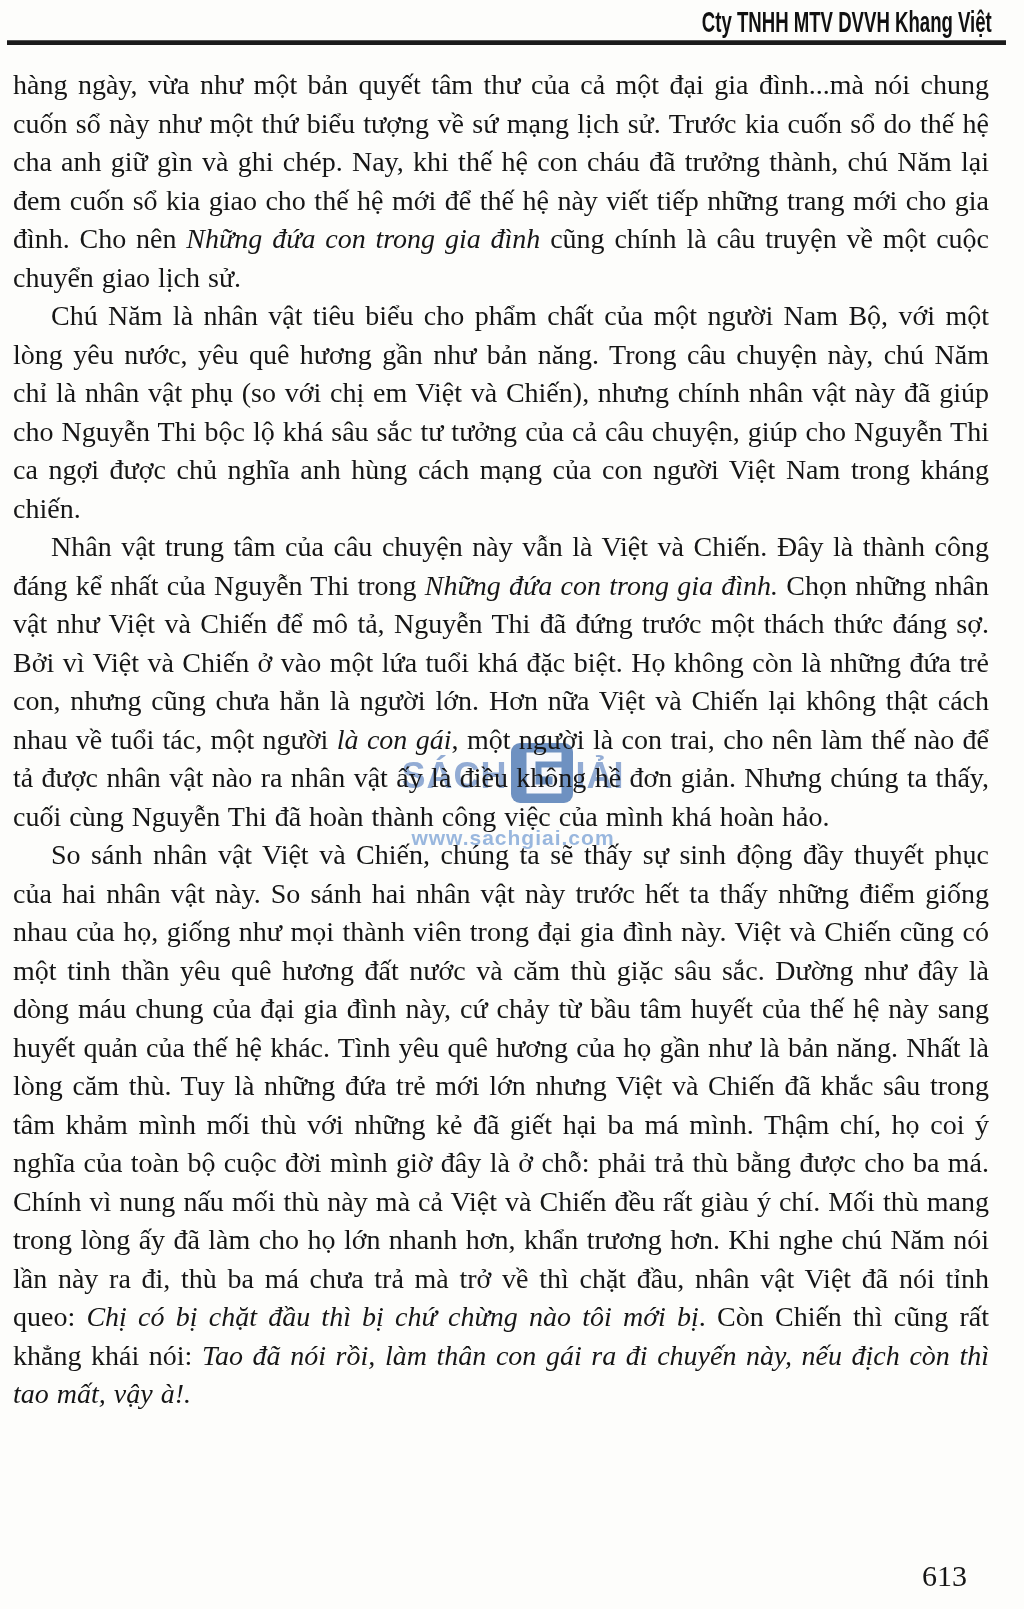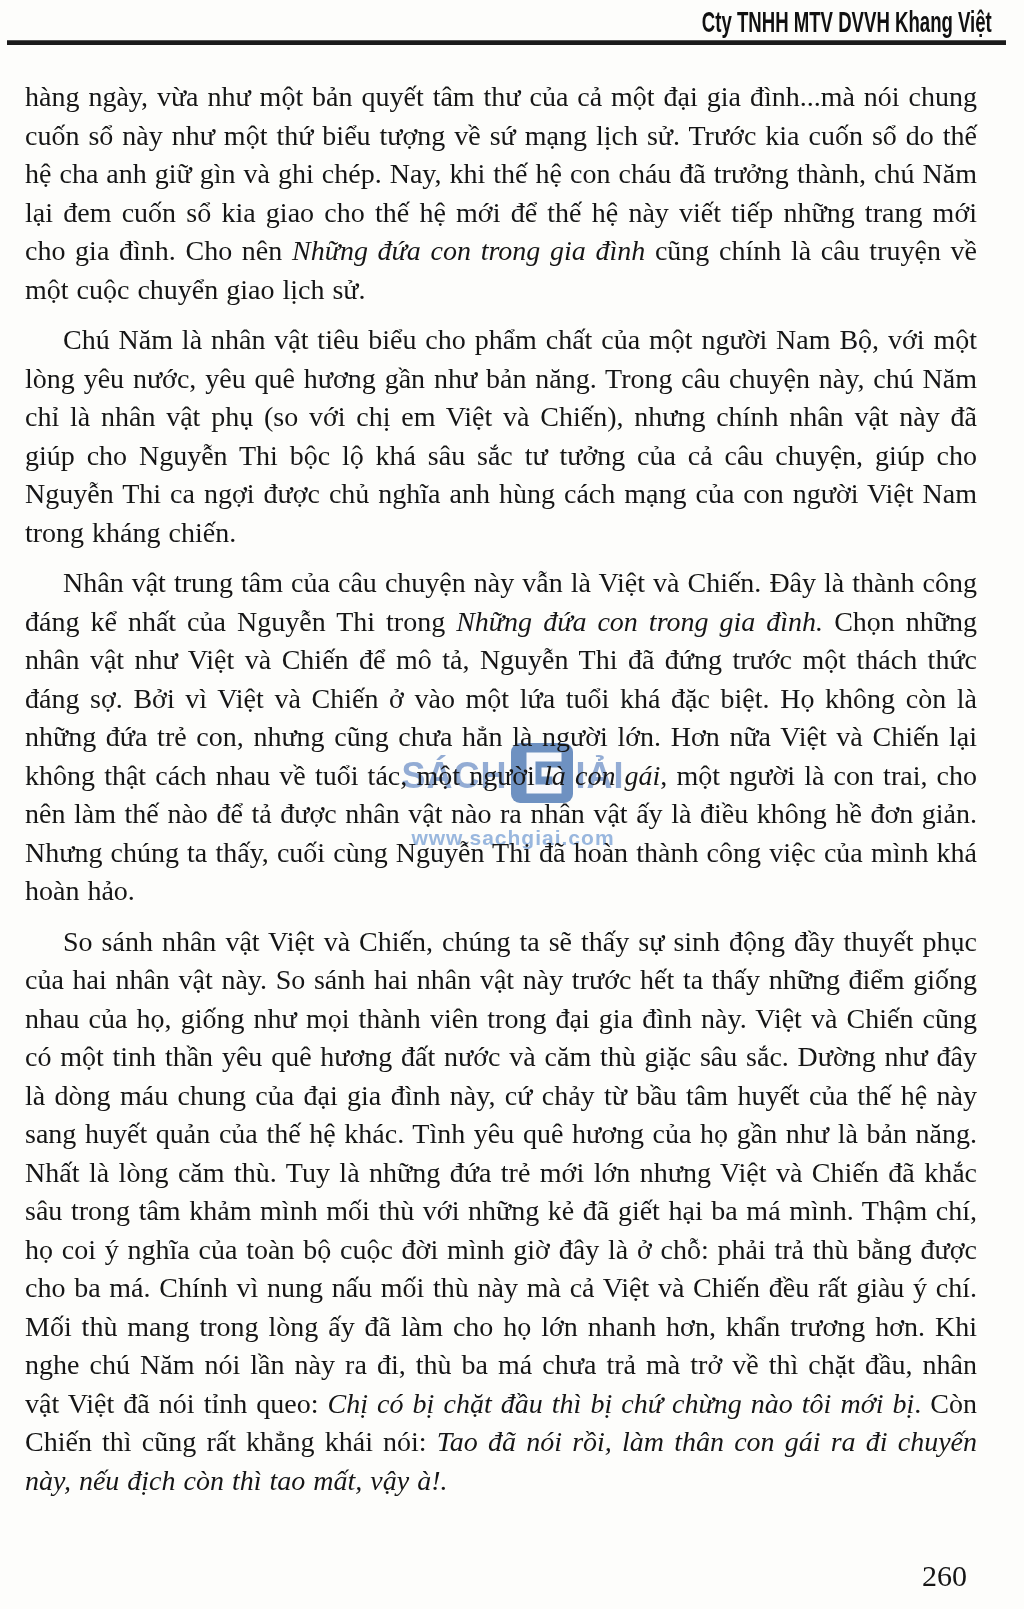--- a/index.html
+++ b/index.html
@@ -43,21 +43,21 @@
     position: absolute;
     top: 66px;
     left: 13px;
     width: 976px;
     font-size: 28px;
     line-height: 38.5px;
     text-align: justify;
     word-spacing: 1px;
     z-index: 2;
   }
-  .article-body p { margin: 12px; }
+  .article-body p { margin: 0; }
   .article-body p.indent { text-indent: 38px; }
   .article-body i { font-style: italic; }
 
   
   .watermark {
     position: absolute;
     top: 742px;
     left: 388px;
     width: 250px;
     z-index: 1;
@@ -117,15 +117,15 @@
     <div class="wm-url">www.sachgiai.com</div>
   </div>
 
   <div class="article-body">
       <p class=""><span>hàng ngày, vừa như một bản quyết tâm thư của cả một đại gia đình...mà nói chung cuốn sổ này như một thứ biểu tượng về sứ mạng lịch sử. Trước kia cuốn sổ do thế hệ cha anh giữ gìn và ghi chép. Nay, khi thế hệ con cháu đã trưởng thành, chú Năm lại đem cuốn sổ kia giao cho thế hệ mới để thế hệ này viết tiếp những trang mới cho gia đình. Cho nên </span><i>Những đứa con trong gia đình</i><span>  cũng chính là câu truyện về một cuộc chuyển giao lịch sử.</span></p>
       <p class="indent"><span>Chú Năm là nhân vật tiêu biểu cho phẩm chất của một người Nam Bộ, với một lòng yêu nước, yêu quê hương gần như bản năng. Trong câu chuyện này, chú Năm chỉ là nhân vật phụ (so với chị em Việt và Chiến), nhưng chính nhân vật này đã giúp cho Nguyễn Thi bộc lộ khá sâu sắc tư tưởng của cả câu chuyện, giúp cho Nguyễn Thi ca ngợi được chủ nghĩa anh hùng cách mạng của con người Việt Nam trong kháng chiến.</span></p>
       <p class="indent"><span>Nhân vật trung tâm của câu chuyện này vẫn là Việt và Chiến. Đây là thành công đáng kể nhất của Nguyễn Thi trong </span><i>Những đứa con trong gia đình.</i><span> Chọn những nhân vật như Việt và Chiến để mô tả, Nguyễn Thi đã đứng trước một thách thức đáng sợ. Bởi vì Việt và Chiến ở vào một lứa tuổi khá đặc biệt. Họ không còn là những đứa trẻ con, nhưng cũng chưa hẳn là người lớn. Hơn nữa Việt và Chiến lại không thật cách nhau về tuổi tác, một người </span><i>là con gái</i><span>, một người là con trai, cho nên làm thế nào để tả được nhân vật nào ra nhân vật ấy là điều không hề đơn giản. Nhưng chúng ta thấy, cuối cùng Nguyễn Thi đã hoàn thành công việc của mình khá hoàn hảo.</span></p>
       <p class="indent"><span>So sánh nhân vật Việt và Chiến, chúng ta sẽ thấy sự sinh động đầy thuyết phục của hai nhân vật này. So sánh hai nhân vật này trước hết ta thấy những điểm giống nhau của họ, giống như mọi thành viên trong đại gia đình này. Việt và Chiến cũng có một tinh thần yêu quê hương đất nước và căm thù giặc sâu sắc. Dường như đây là dòng máu chung của đại gia đình này, cứ chảy từ bầu tâm huyết của thế hệ này sang huyết quản của thế hệ khác. Tình yêu quê hương của họ gần như là bản năng. Nhất là lòng căm thù. Tuy là những đứa trẻ mới lớn nhưng Việt và Chiến đã khắc sâu trong tâm khảm mình mối thù với những kẻ đã giết hại ba má mình. Thậm chí, họ coi ý nghĩa của toàn bộ cuộc đời mình giờ đây là ở chỗ: phải trả thù bằng được cho ba má. Chính vì nung nấu mối thù này mà cả Việt và Chiến đều rất giàu ý chí. Mối thù mang trong lòng ấy đã làm cho họ lớn nhanh hơn, khẩn trương hơn. Khi nghe chú Năm nói lần này ra đi, thù ba má chưa trả mà trở về thì chặt đầu, nhân vật Việt đã nói tỉnh queo: </span><i>Chị có bị chặt đầu thì bị chứ chừng nào tôi mới bị</i><span>. Còn Chiến thì cũng rất khẳng khái nói: </span><i>Tao đã nói rồi, làm thân con gái ra đi chuyến này, nếu địch còn thì tao mất, vậy à!.</i></p>
     </div>
 
-  <div class="page-number">260</div>
+  <div class="page-number">613</div>
 
 </div>
 
 </body></html>

